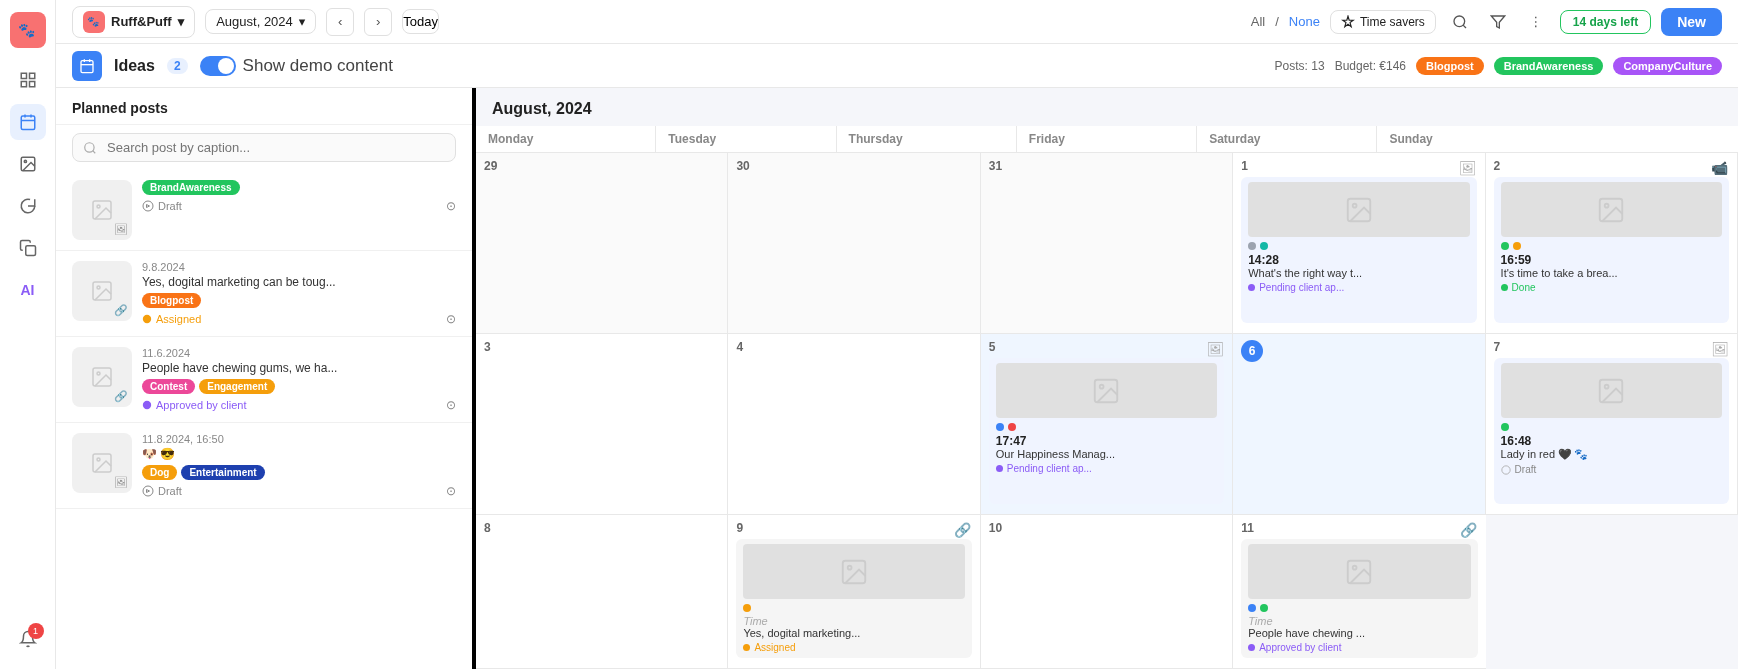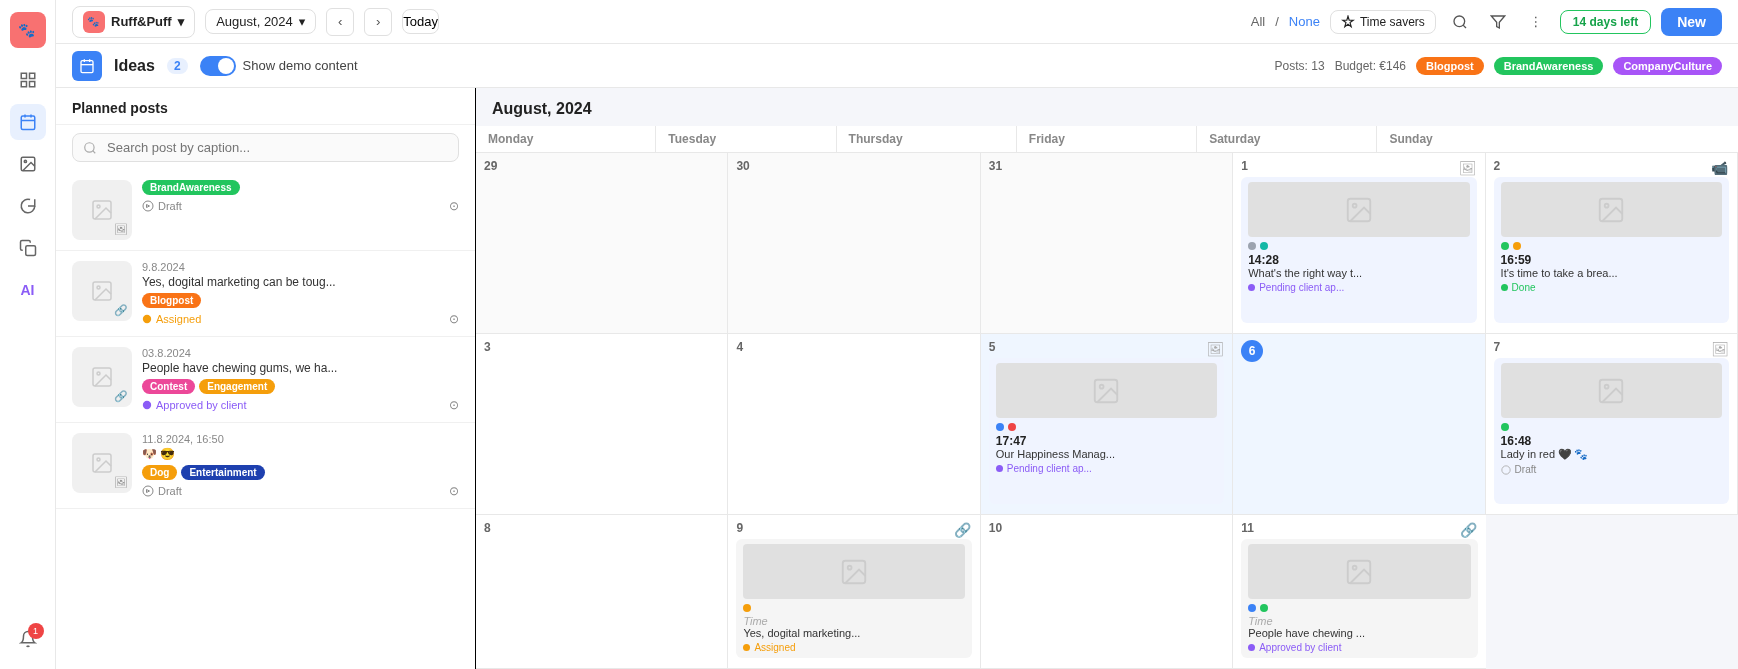--- a/index.html
+++ b/index.html
@@ -83,39 +83,39 @@
       padding: 0 16px;
       gap: 12px;
       flex-shrink: 0;
     }
     .calendar-icon-btn { width: 30px; height: 30px; background: #3b82f6; border-radius: 6px; display: flex; align-items: center; justify-content: center; color: #fff; font-size: 14px; }
     .ideas-label { font-weight: 700; font-size: 16px; }
     .ideas-badge { background: #e8f0fe; color: #3b82f6; border-radius: 12px; padding: 1px 7px; font-size: 12px; font-weight: 600; }
     .toggle-area { display: flex; align-items: center; gap: 7px; }
     .toggle { width: 36px; height: 20px; background: #3b82f6; border-radius: 10px; position: relative; cursor: pointer; }
     .toggle-knob { width: 16px; height: 16px; background: #fff; border-radius: 50%; position: absolute; top: 2px; right: 2px; }
-    .toggle-label { font-size: 13px; color: #444; }
+    .toggle-label { font-size: 17px; color: #444; }
     .right-stats { margin-left: auto; display: flex; align-items: center; gap: 10px; font-size: 12px; color: #666; }
     .tag { padding: 3px 10px; border-radius: 12px; font-size: 11px; font-weight: 600; cursor: pointer; }
     .tag-blogpost { background: #f97316; color: #fff; }
     .tag-brandawareness { background: #22c55e; color: #fff; }
     .tag-companyculture { background: #a855f7; color: #fff; }
 
     
     .body-area {
       flex: 1;
       display: flex;
       overflow: hidden;
     }
 
     
     .planned-panel {
       width: 420px;
       background: #fff;
-      border-right: 1px solid #000000;
+      border-right: 4px solid #000000;
       display: flex;
       flex-direction: column;
       flex-shrink: 0;
     }
     .planned-header {
       padding: 12px 16px 8px;
       font-weight: 700; font-size: 14px;
       border-bottom: 1px solid #f0f0f0;
     }
     .search-box {
@@ -434,21 +434,21 @@
         <div class="post-item">
           <div class="post-thumb">
             <svg width="24" height="24" viewBox="0 0 24 24" fill="none" stroke="#ccc" stroke-width="1.5">
                 <rect x="3" y="3" width="18" height="18" rx="2"></rect>
                 <circle cx="8.5" cy="8.5" r="1.5"></circle>
                 <polyline points="21 15 16 10 5 21"></polyline>
               </svg>
             <span class="post-thumb-icon">🔗</span>
           </div>
           <div class="post-info">
-            <div class="post-date">03.8.2024</div>
+            <div class="post-date">11.6.2024</div>
             <div class="post-caption">People have chewing gums, we ha...</div>
             <div class="post-tags">
               <span class="tag-sm tag-contest-sm">Contest</span>
               <span class="tag-sm tag-engagement-sm">Engagement</span>
             </div>
             <div class="post-status status-approved">
               <svg width="10" height="10" viewBox="0 0 24 24" fill="#8b5cf6">
                   <circle cx="12" cy="12" r="10"></circle>
                 </svg>
               <span>Approved by client</span>

